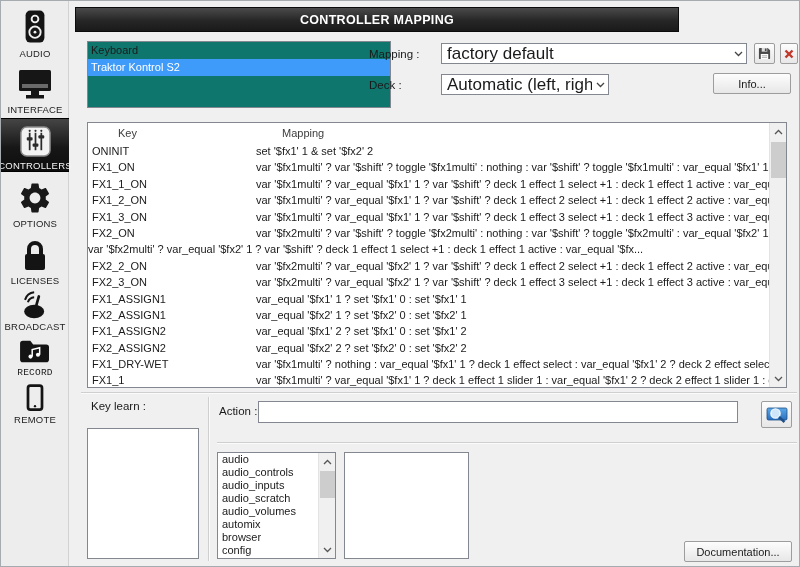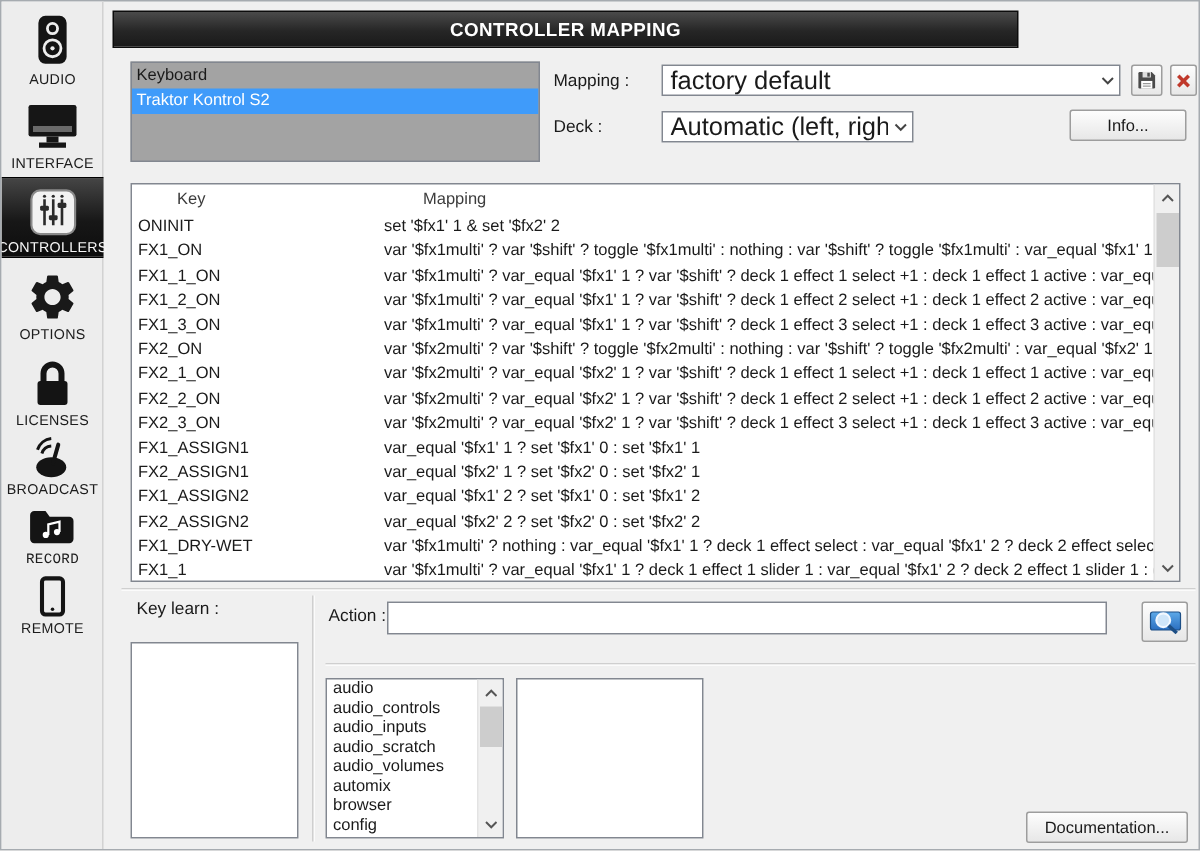--- a/index.html
+++ b/index.html
@@ -20,22 +20,22 @@
   .side-item.selected { background:linear-gradient(#454545,#171717 55%,#0d0d0d);
     height:54px; border-top:1px solid #000; border-bottom:1px solid #000; }
   .side-item.selected .lbl { color:#f5f5f5; }
   .side-icon { display:block; }
   
   #header { position:absolute; left:74px; top:6px; width:604px; height:25px;
     background:linear-gradient(#4a4a4a,#262626 55%,#1a1a1a);
     border:1px solid #0c0c0c; display:flex; align-items:center; justify-content:center;text-align:right; }
   #header .title { color:#fff; font-weight:bold; font-size:12.5px; letter-spacing:0.3px; }
   
-  #device-list { position:absolute; left:86px; top:40px; width:273px; height:67px;
-    background:#a3a3a3; border:1px solid #828790; overflow:hidden; }
+  #device-list { position:absolute; left:86px; top:40px; width:304px; height:67px;
+    background:#0f766e; border:1px solid #828790; overflow:hidden; }
   .device-row { height:17px; line-height:17px; padding-left:3px; white-space:nowrap; cursor:default; }
   .device-row.selected { background:#3f9bfa; color:#fff; }
   
   .form-label { position:absolute; font-size:11.5px; color:#1a1a1a; }
   .combo { position:absolute; height:21px; background:#fff; border:1px solid #828790;
     display:flex; align-items:center; padding-left:5px; cursor:default; }
   .combo .val { flex:1; white-space:nowrap; overflow:hidden; font-size:17px; }
   .combo .chev { width:16px; display:flex; align-items:center; justify-content:center; }
   .btn { position:absolute; background:linear-gradient(#fdfdfd,#e7e7e7);
     border:1px solid #9d9d9d; border-radius:2px; display:flex; align-items:center;
@@ -227,21 +227,20 @@
         </div>
       <div class="trow">
           <span class="col-key">FX1_3_ON</span>
           <span class="col-action">var '$fx1multi' ? var_equal '$fx1' 1 ? var '$shift' ? deck 1 effect 3 select +1 : deck 1 effect 3 active : var_equal '$fx...</span>
         </div>
       <div class="trow">
           <span class="col-key">FX2_ON</span>
           <span class="col-action">var '$fx2multi' ? var '$shift' ? toggle '$fx2multi' : nothing : var '$shift' ? toggle '$fx2multi' : var_equal '$fx2' 1 ? deck...</span>
         </div>
       <div class="trow">
-          <span class="col-key">FX2_1_ON</span>
           <span class="col-action">var '$fx2multi' ? var_equal '$fx2' 1 ? var '$shift' ? deck 1 effect 1 select +1 : deck 1 effect 1 active : var_equal '$fx...</span>
         </div>
       <div class="trow">
           <span class="col-key">FX2_2_ON</span>
           <span class="col-action">var '$fx2multi' ? var_equal '$fx2' 1 ? var '$shift' ? deck 1 effect 2 select +1 : deck 1 effect 2 active : var_equal '$fx...</span>
         </div>
       <div class="trow">
           <span class="col-key">FX2_3_ON</span>
           <span class="col-action">var '$fx2multi' ? var_equal '$fx2' 1 ? var '$shift' ? deck 1 effect 3 select +1 : deck 1 effect 3 active : var_equal '$fx...</span>
         </div>

